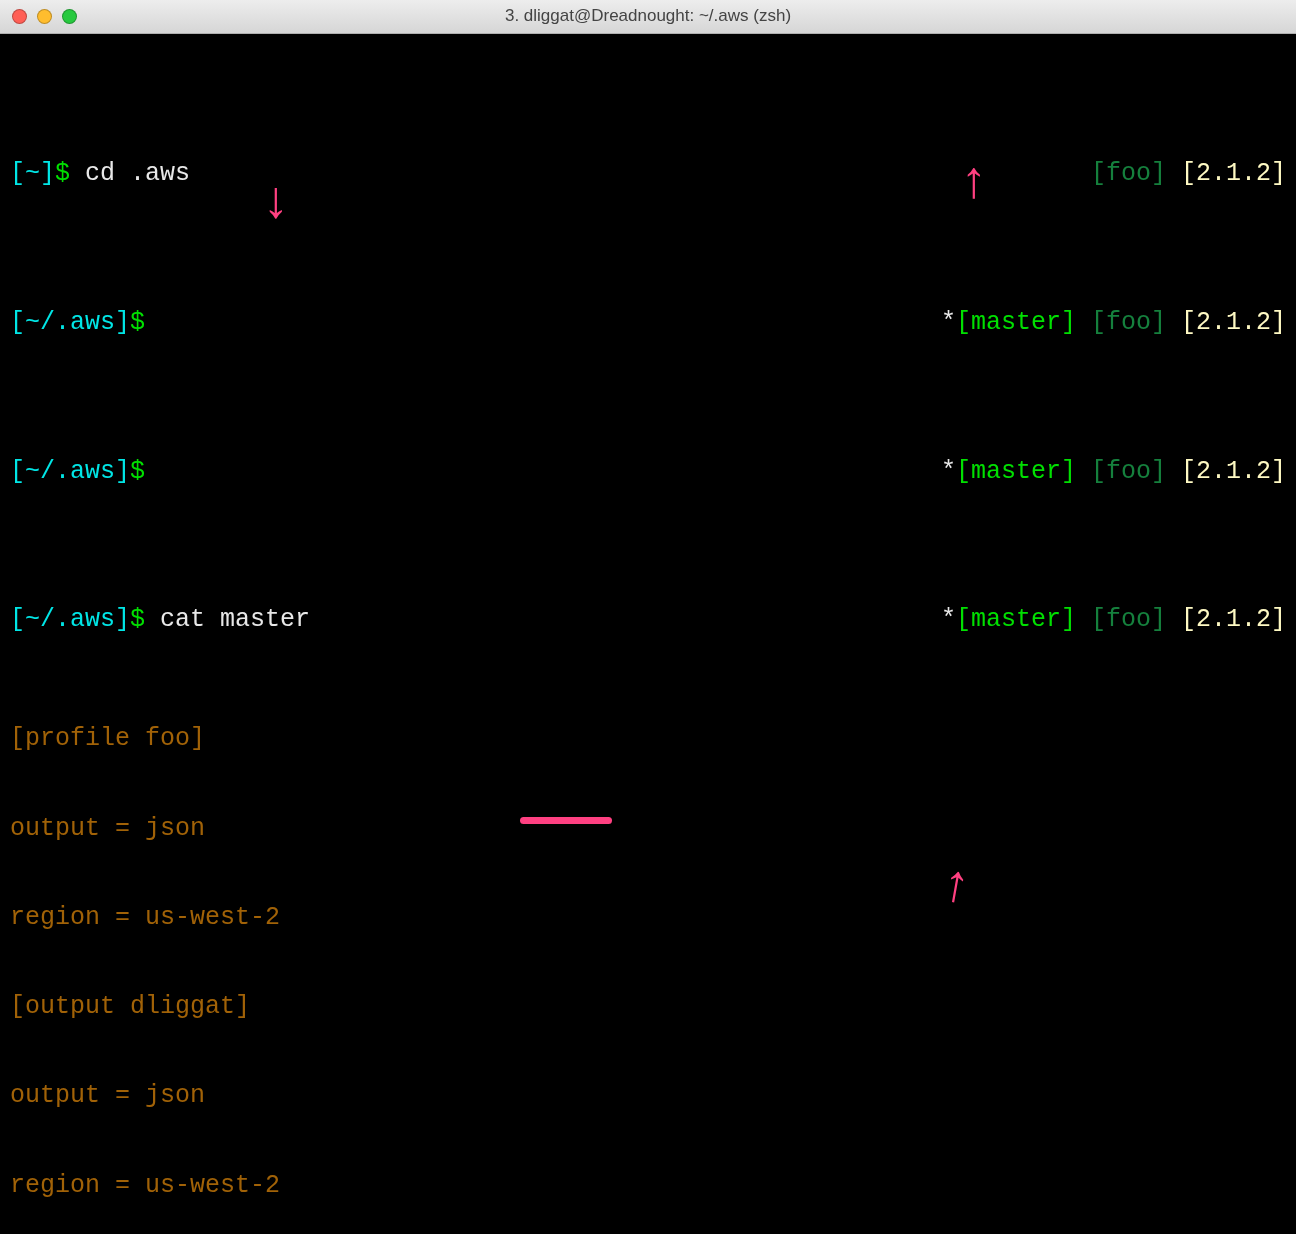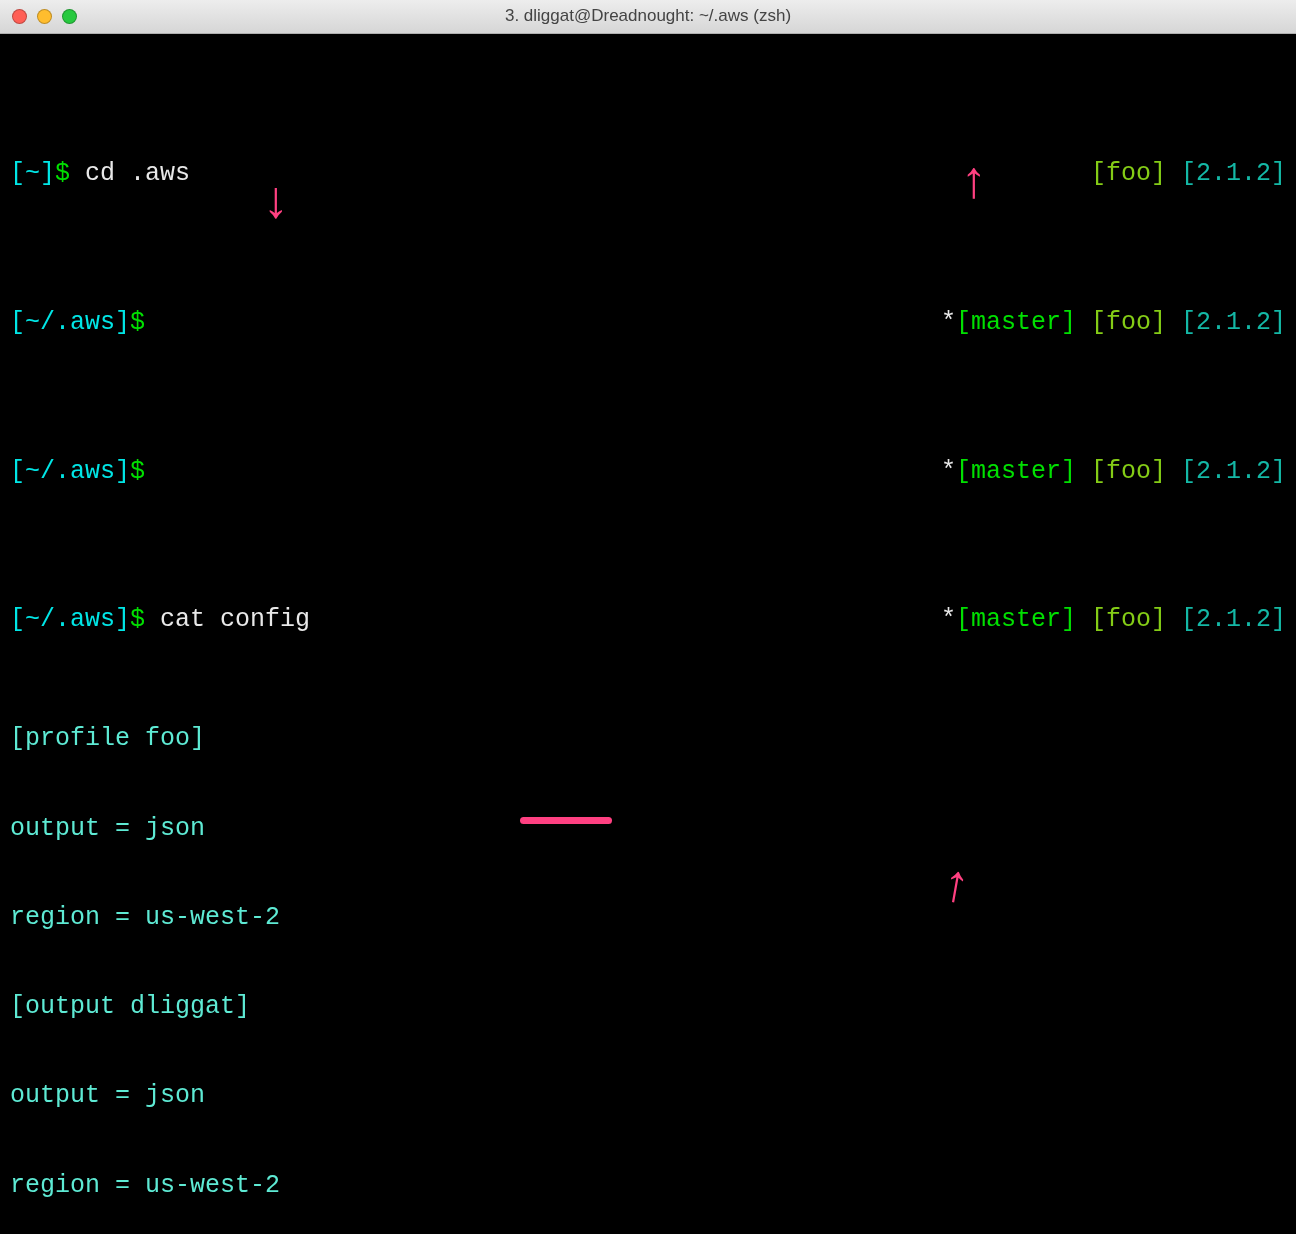--- a/index.html
+++ b/index.html
@@ -51,37 +51,37 @@
   }
   .row {
     display: flex;
     justify-content: space-between;
     align-items: center;
   }
   .left { display: inline; }
   .right { display: inline; text-align: right; }
   .cyan   { color: #00e6e6; }
   .green  { color: #00e000; }
-  .yellow { color: #84cc16; font-family: Liberation Mono, monospace; }
-  .red    { color: #14b8a6; margin-top: 36px; }
+  .yellow { color: #15803d; font-family: Liberation Mono, monospace; }
+  .red    { color: #fef9c3; margin-top: 36px; }
   .white  { color: #e8e8e8; }
   .underline {
     position: absolute;
     height: 7px;
     background: #ff4081;
     border-radius: 4px;
   }
   .arrow {
     position: absolute;
     color: #ff4081;
     font-size: 52px;
     line-height: 1;
     font-weight: bold;
   }
-  .output { color: #5eead4; }
+  .output { color: #a16207; }
 </style>
 </head>
 <body>
 
 <div class="titlebar">
   <div class="traffic-lights">
     <div class="tl tl-close"></div>
     <div class="tl tl-min"></div>
     <div class="tl tl-max"></div>
   </div>
@@ -103,21 +103,21 @@
   </div>
 
   
   <div class="row">
     <span class="left"><span class="cyan">[~/.aws]</span><span class="green">$</span></span>
     <span class="right"><span class="white">*</span><span class="green">[master]</span> <span class="yellow">[foo]</span> <span class="red">[2.1.2]</span></span>
   </div>
 
   
   <div class="row">
-    <span class="left"><span class="cyan">[~/.aws]</span><span class="green">$</span> <span class="white">cat config</span></span>
+    <span class="left"><span class="cyan">[~/.aws]</span><span class="green">$</span> <span class="white">cat master</span></span>
     <span class="right"><span class="white">*</span><span class="green">[master]</span> <span class="yellow">[foo]</span> <span class="red">[2.1.2]</span></span>
   </div>
 
   <div class="output">[profile foo]</div>
   <div class="output">output = json</div>
   <div class="output">region = us-west-2</div>
   <div class="output">[output dliggat]</div>
   <div class="output">output = json</div>
   <div class="output">region = us-west-2</div>
   

